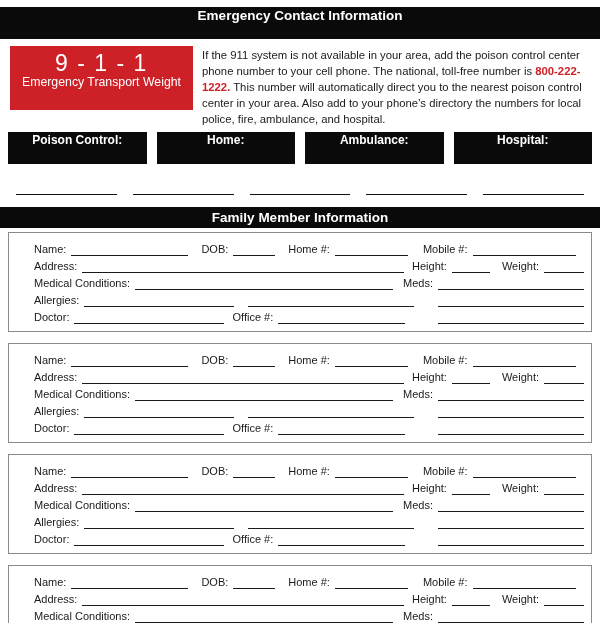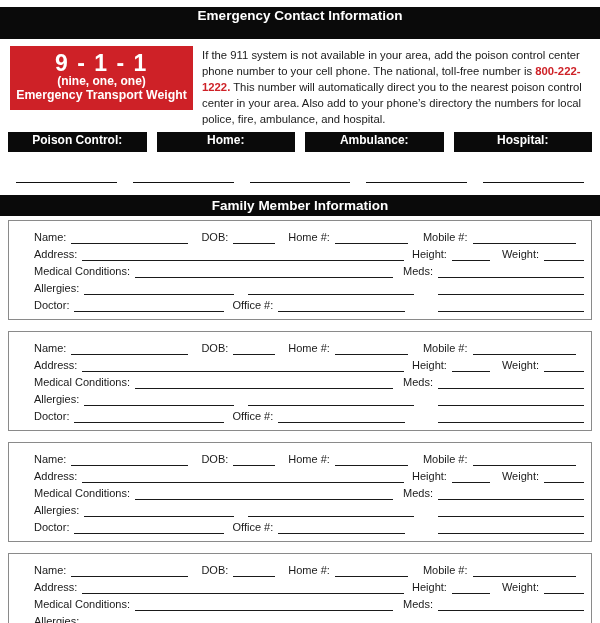--- a/index.html
+++ b/index.html
@@ -7,30 +7,30 @@
     width:600px;height:623px;overflow:hidden;background:#ffffff;
     font-family:"Liberation Sans","DejaVu Sans",sans-serif;color:#1a1a1a;
   }
   .bar{background:#0a0a0a;color:#ffffff;font-weight:bold;text-align:center;}
   .topbar{margin-top:7px;height:32px;line-height:17px;font-size:13.5px;}
   .familybar{margin-top:12px;height:21px;line-height:21px;font-size:13.5px;}
 
   .intro{margin-top:7px;display:flex;gap:9px;padding:0 8px 0 10px;}
   .red-box{
     width:183px;min-width:183px;height:64px;background:#ce2127;color:#ffffff;
-    text-align:center;font-weight:bold;
+    text-align:center;font-weight:normal;
   }
   .red-box .num{font-size:23px;letter-spacing:1.5px;margin-top:5px;line-height:24px;}
   .red-box .sub{font-size:12px;line-height:13px;}
   .red-box .cap{font-size:12.3px;line-height:15px;}
   .instructions{margin:0;flex:1;font-size:11.3px;line-height:16px;padding-top:1px;}
   .phone{color:#ce2127;font-weight:bold;}
 
   .contacts{margin-top:5px;display:flex;gap:10px;padding:0 8px;}
-  .cbar{flex:1;height:20px;line-height:16px;background:#0a0a0a;color:#fff;
+  .cbar{flex:1;height:32px;line-height:16px;background:#0a0a0a;color:#fff;
         text-align:center;font-weight:bold;font-size:12px;}
   .write-lines{margin-top:29px;display:flex;padding:0 8px;height:2px;}
   .wline{flex:1;margin:0 8px;border-bottom:1.6px solid #111;}
 
   .member-box{
     margin:11px 8px 0 8px;border:1.5px solid #8a8a8a;background:#fff;
     padding:6px 7px 7px 25px;
   }
   #members .member-box:first-child{margin-top:4px;}
   .frow{display:flex;align-items:flex-end;height:17px;}
@@ -50,21 +50,20 @@
 
 <div class="page">
 
   <div class="bar topbar">
     <span>Emergency Contact Information</span>
   </div>
 
   <div class="intro">
     <div class="red-box">
       <div class="num">9 - 1 - 1</div>
-      <div class="sub">(nine, one, one)</div>
       <div class="cap">Emergency Transport Weight</div>
     </div>
     <p class="instructions"><span>If the 911 system is not available in your area, add the poison control center phone number to your cell phone. The national, toll-free number is </span><span class="phone">800-222-1222.</span><span> This number will automatically direct you to the nearest poison control center in your area. Also add to your phone’s directory the numbers for local police, fire, ambulance, and hospital.</span></p>
   </div>
 
   <div class="contacts" id="contact-bars">
       <div class="cbar">Poison Control:</div>
       <div class="cbar">Home:</div>
       <div class="cbar">Ambulance:</div>
       <div class="cbar">Hospital:</div>

